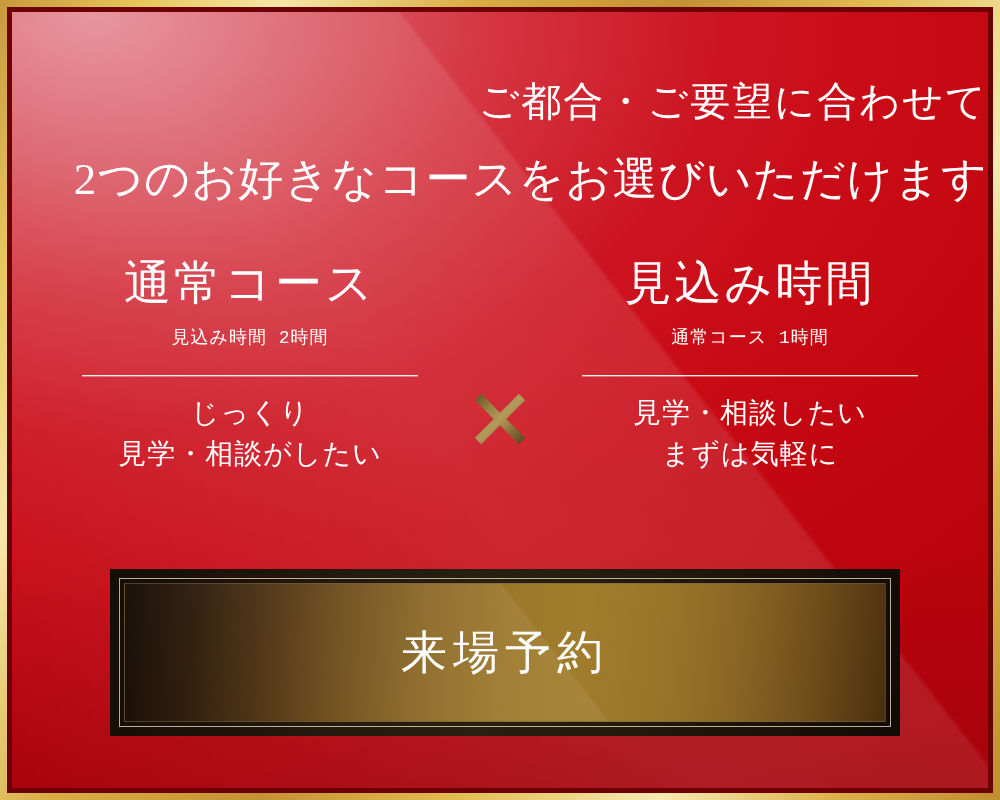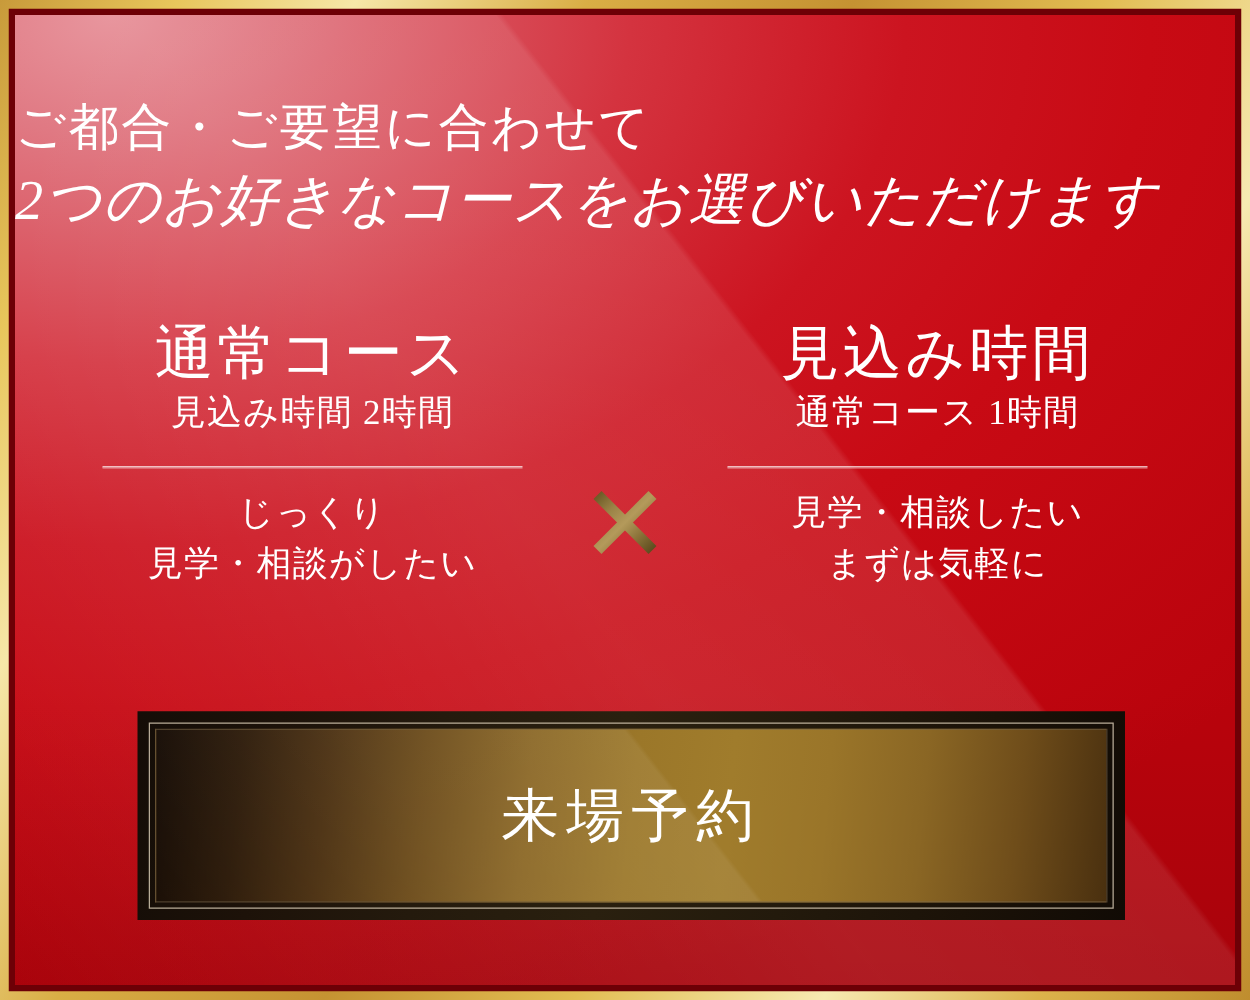--- a/index.html
+++ b/index.html
@@ -85,36 +85,35 @@
     width: 100%;
     height: 100%;
   }
 
   
   .headline {
     position: absolute;
     top: 70px;
     left: 0;
     right: 0;
-    text-align: left;
+    text-align: right;
     color: #ffffff;
   }
   .headline .line1 {
     font-size: 40px;
     line-height: 1.0;
     letter-spacing: 2px;
     display: block;
   }
   .headline .line2 {
     font-size: 45px;
     line-height: 1.0;
     letter-spacing: 1px;
     display: block;
-    margin-top: 16px;
-    font-style: italic;
+    margin-top: 35px;
   }
 
   
   .courses {
     position: absolute;
     top: 248px;
     left: 0;
     right: 0;
     display: flex;
     align-items: center;
@@ -125,25 +124,26 @@
     text-align: center;
     color: #ffffff;
   }
   .course-title {
     font-size: 47px;
     line-height: 1.0;
     letter-spacing: 3px;
     display: block;
   }
   .course-duration {
-    font-size: 28px;
+    font-size: 18px;
     line-height: 1.0;
     letter-spacing: 1px;
     display: block;
-    margin-top: 10px;
+    margin-top: 22px;
+    font-family: Liberation Mono, monospace;
   }
   .course-rule {
     height: 1px;
     margin: 28px auto 0 auto;
     width: 336px;
     background: rgba(255,255,255,0.92);
     box-shadow: 0 1px 0 rgba(255,255,255,0.35);
   }
   .course-desc {
     margin-top: 16px;

